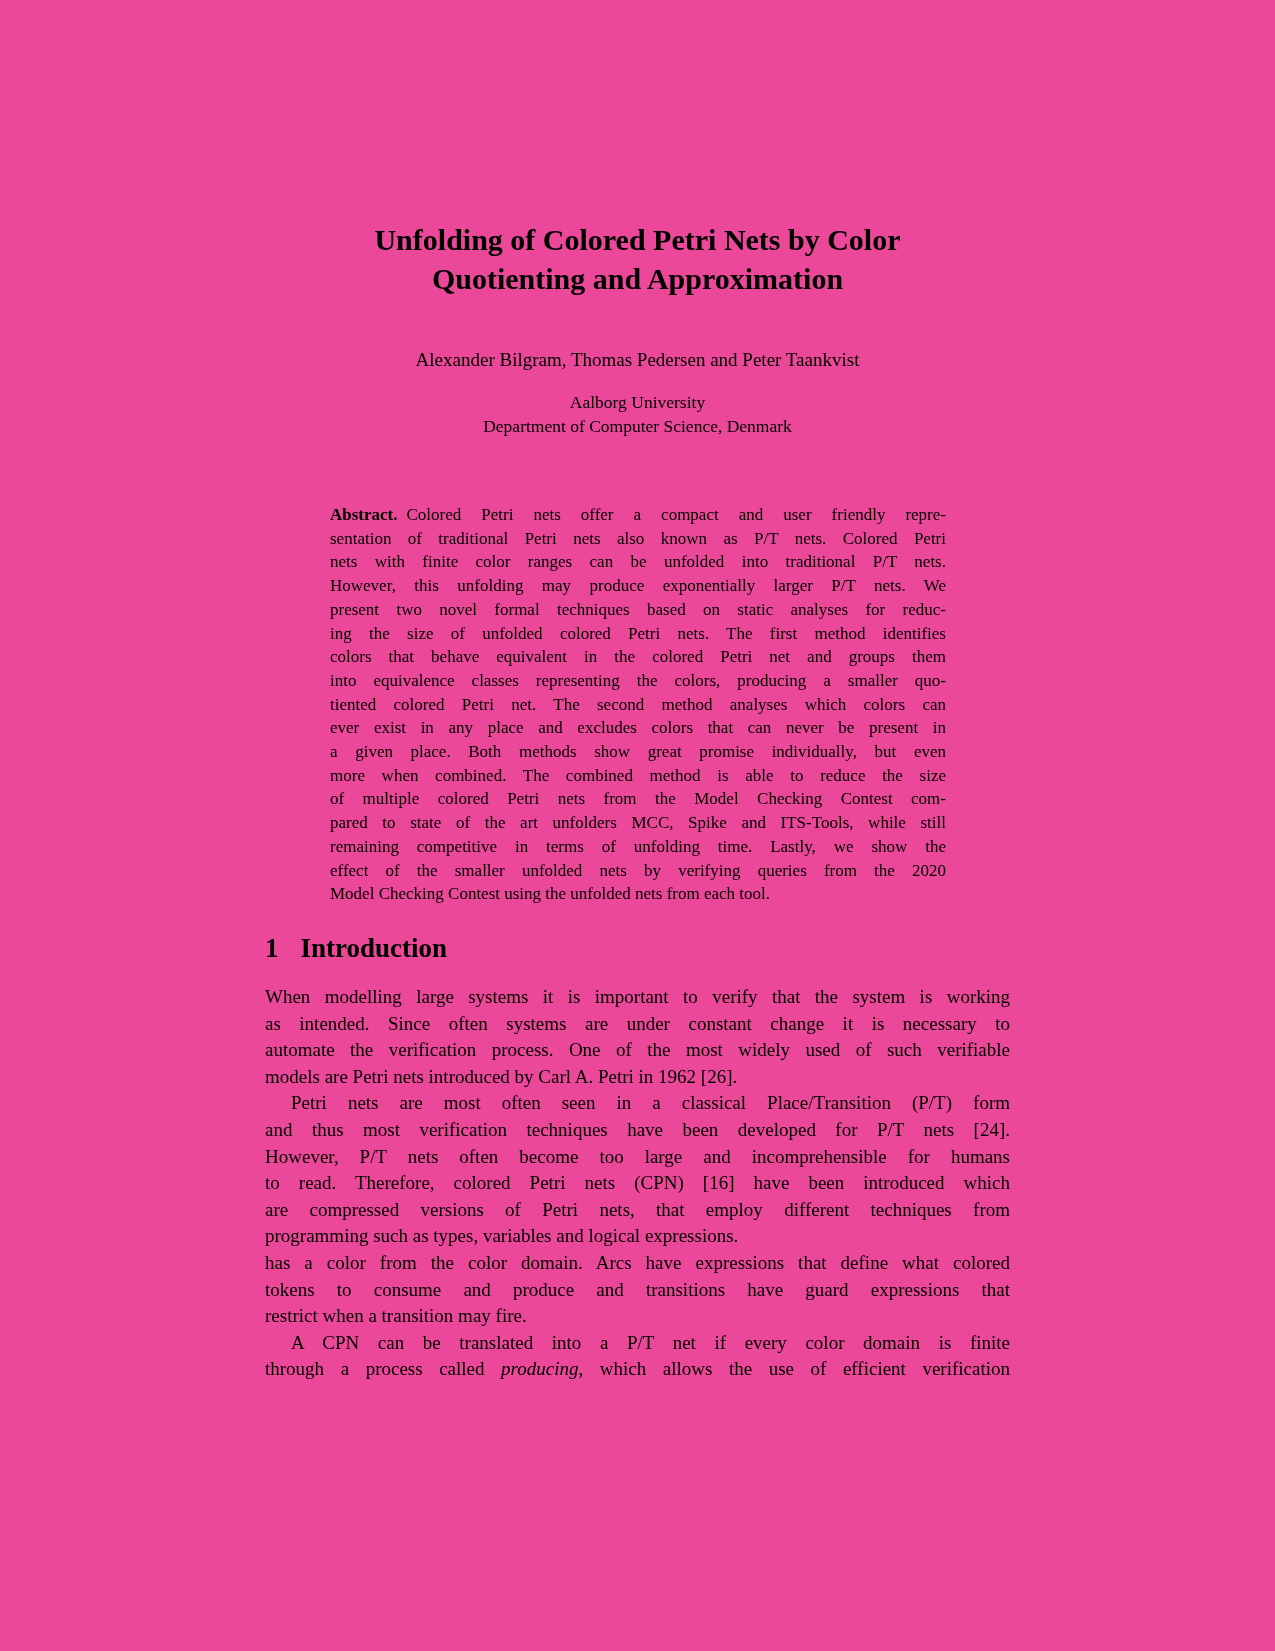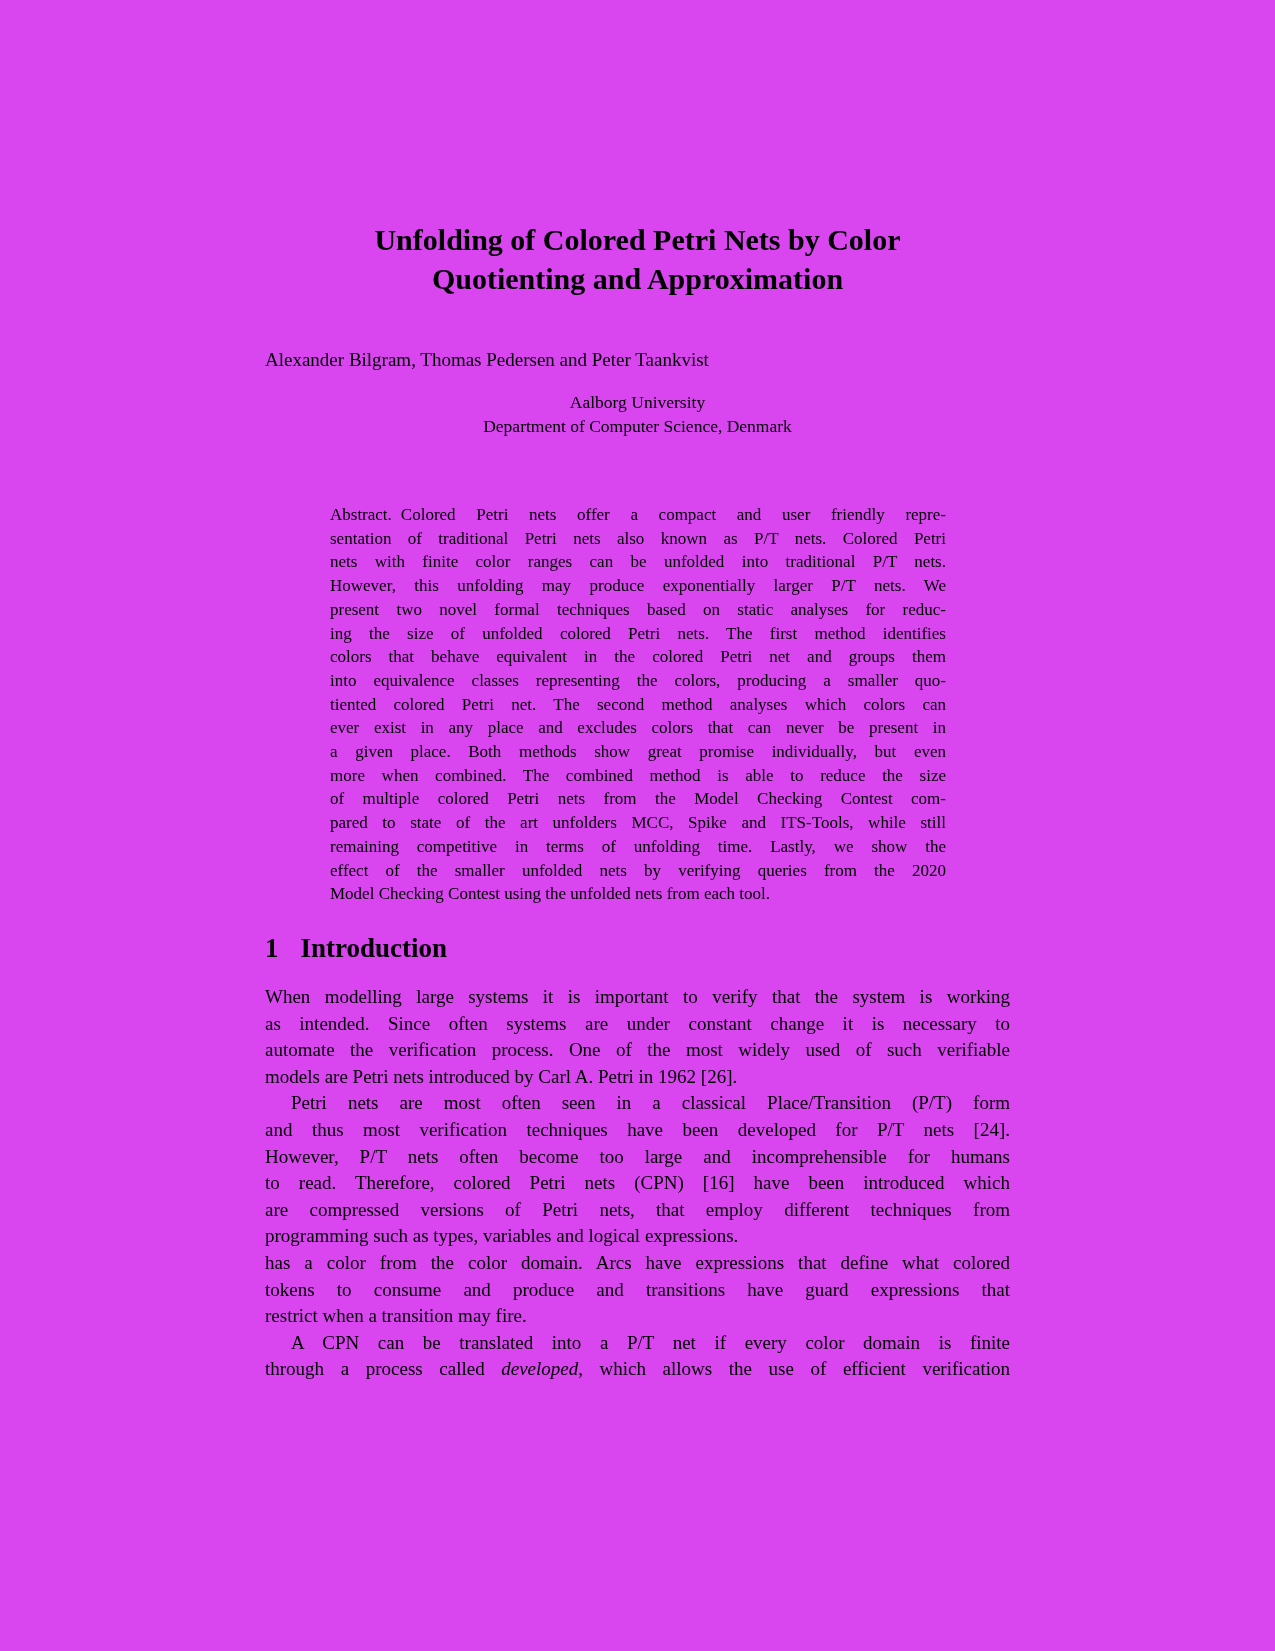--- a/index.html
+++ b/index.html
@@ -1,60 +1,61 @@
 <!DOCTYPE html>
 <html><head>
 <meta charset="utf-8">
 <style>
   html, body { margin: 0; padding: 0; background: #ffffff; }
   .page {
     position: relative;
     width: 1275px;
     height: 1651px;
-    background: #d946ef;
+    background: #ec4899;
     color: #000000;
     font-family: "Liberation Serif", serif;
     overflow: hidden;
   }
   .title-block {
     position: absolute;
     top: 220px;
     left: 265px;
     width: 745px;
     text-align: center;
     font-weight: bold;
     font-size: 30px;
     line-height: 39px;
     margin: 0;
   }
   .authors-line {
     position: absolute;
     top: 349px;
     left: 265px;
     width: 745px;
+    text-align: center;
     font-size: 19px;
   }
   .affiliation-block {
     position: absolute;
     top: 390px;
     left: 265px;
     width: 745px;
     text-align: center;
     font-size: 17.5px;
     line-height: 24px;
   }
   .abstract-block {
     position: absolute;
     top: 503px;
     left: 330px;
     width: 616px;
     font-size: 17px;
     line-height: 23.7px;
   }
-  .abstract-label { font-weight: normal; margin-right: 9px; }
+  .abstract-label { font-weight: bold; margin-right: 9px; }
   .section-heading {
     position: absolute;
     top: 933px;
     left: 265px;
     width: 745px;
     font-size: 27px;
     font-weight: bold;
     margin: 0;
   }
   .section-number { margin-right: 22px; }
@@ -125,16 +126,16 @@
       <div class="line indent">Petri nets are most often seen in a classical Place/Transition (P/T) form</div>
       <div class="line">and thus most verification techniques have been developed for P/T nets [24].</div>
       <div class="line">However, P/T nets often become too large and incomprehensible for humans</div>
       <div class="line">to read. Therefore, colored Petri nets (CPN) [16] have been introduced which</div>
       <div class="line">are compressed versions of Petri nets, that employ different techniques from</div>
       <div class="line lastline">programming such as types, variables and logical expressions.</div>
       <div class="line">has a color from the color domain. Arcs have expressions that define what colored</div>
       <div class="line">tokens to consume and produce and transitions have guard expressions that</div>
       <div class="line lastline">restrict when a transition may fire.</div>
       <div class="line indent">A CPN can be translated into a P/T net if every color domain is finite</div>
-      <div class="line"><span>through a process called </span><span class="it">developed</span><span>, which allows the use of efficient verification</span></div>
+      <div class="line"><span>through a process called </span><span class="it">producing</span><span>, which allows the use of efficient verification</span></div>
     </div>
 
 </div>
 
 </body></html>

